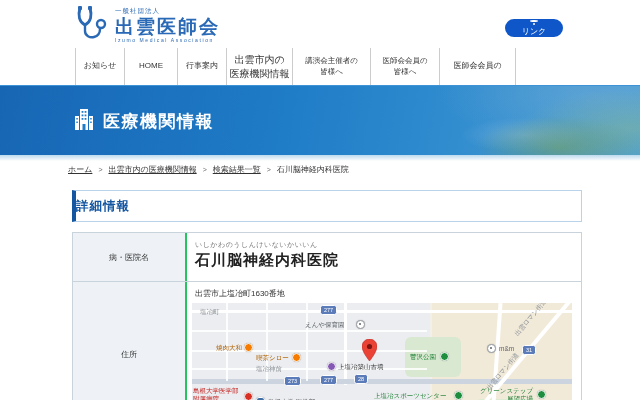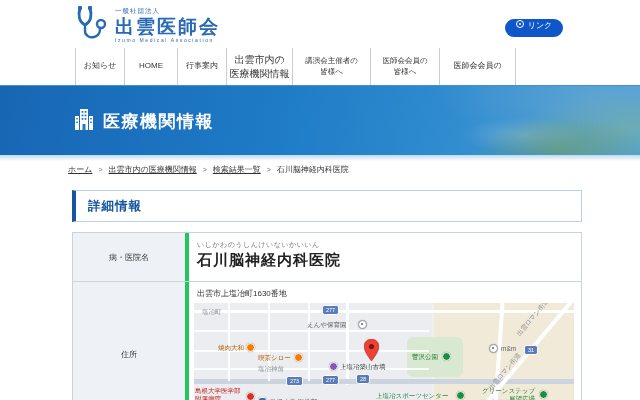--- a/index.html
+++ b/index.html
@@ -7,22 +7,22 @@
   .page{position:relative;width:640px;height:400px;background:#fff;}
 
   
   .top-header{position:absolute;left:0;top:0;width:640px;height:48px;background:#fff;}
   .logo{position:absolute;left:74px;top:5px;display:flex;align-items:center;gap:7px;cursor:pointer;}
   .logo-text{display:flex;flex-direction:column;}
   .org-type{font-size:6.5px;color:#2a69b5;letter-spacing:1px;margin-bottom:1px;}
   .org-name{font-size:19px;font-weight:bold;color:#2a69b5;letter-spacing:2px;line-height:1.05;}
   .org-en{font-size:5px;color:#2a69b5;letter-spacing:1.6px;margin-top:1px;}
   .link-btn{position:absolute;left:505px;top:19px;width:58px;height:18px;background:#0f56c9;
-    border:none;border-radius:9px;color:#fff;font-size:8px;display:flex;align-items:flex-start;
-    justify-content:center;gap:4px;cursor:pointer;font-family:inherit;}
+    border:none;border-radius:9px;color:#fff;font-size:8px;display:flex;align-items:center;
+    justify-content:center;gap:4px;cursor:pointer;font-family:inherit;flex-direction:column;}
   .link-ico{width:8px;height:8px;border:1px solid #fff;border-radius:50%;position:relative;display:inline-block;box-sizing:border-box;}
   .link-ico::after{content:"";position:absolute;left:2px;top:2px;width:2px;height:2px;background:#fff;border-radius:50%;}
 
   
   .main-nav{position:absolute;left:75px;top:48px;height:37px;display:flex;align-items:stretch;}
   .nav-item{display:flex;align-items:center;justify-content:center;text-align:center;
     font-size:8px;color:#333;border-left:1px solid #ccc;white-space:pre-line;line-height:1.35;cursor:pointer;}
   .nav-item:last-child{border-right:1px solid #ccc;}
   .nv0{width:52px;}.nv1{width:48px;}.nv2{width:48px;}.nv3{width:65px;font-size:10px;}
   .nv4{width:77px;font-size:7.5px;}.nv5{width:68px;font-size:7.5px;}.nv6{width:75px;}
@@ -46,30 +46,30 @@
   
   .breadcrumb{position:absolute;left:68px;top:164px;display:flex;align-items:center;gap:6px;
     font-size:8px;color:#444;}
   .bc-link{color:#333;text-decoration:underline;cursor:pointer;}
   .bc-current{color:#333;}
   .bc-sep{color:#666;font-size:7px;}
 
   
   .section-box{position:absolute;left:72px;top:190px;width:510px;height:32px;box-sizing:border-box;
     border:1px solid #b9d3ea;border-left:4px solid #1456a0;background:#fff;
-    display:flex;align-items:center;padding-left:12px;text-align:center;}
+    display:flex;align-items:center;padding-left:0;text-align:center;}
   .section-title{font-size:12.5px;color:#1456a0;font-weight:bold;letter-spacing:1px;margin:0;}
 
   
   .detail-table{position:absolute;left:72px;top:232px;width:510px;box-sizing:border-box;
     border:1px solid #c9d3dc;border-bottom:none;background:#fff;}
   .t-row{display:flex;border-bottom:1px solid #c9d3dc;overflow:hidden;}
   .t-row1{height:48px;}
   .t-row2{height:145px;border-bottom:none;}
-  .cell-label{width:112px;background:#eef2f6;border-right:4px solid #22c55e;
+  .cell-label{width:112px;background:#eef2f6;border-right:2px solid #22c55e;
     display:flex;align-items:center;justify-content:center;font-size:8px;color:#333;flex-shrink:0;}
   .cell-content{flex:1;overflow:hidden;}
   .kana{font-size:7px;color:#777;padding:7px 0 1px 8px;letter-spacing:0.5px;}
   .clinic-name{font-size:15px;font-weight:bold;color:#222;padding-left:8px;letter-spacing:1px;}
   .address{font-size:8px;color:#333;padding:6px 0 4px 8px;}
 
   
   .map{position:relative;margin-left:5px;width:380px;height:130px;overflow:hidden;
     background:#f2f0e9;cursor:grab;}
   .m-urban{position:absolute;left:0;top:0;width:238px;height:130px;background:#ebedf0;}

